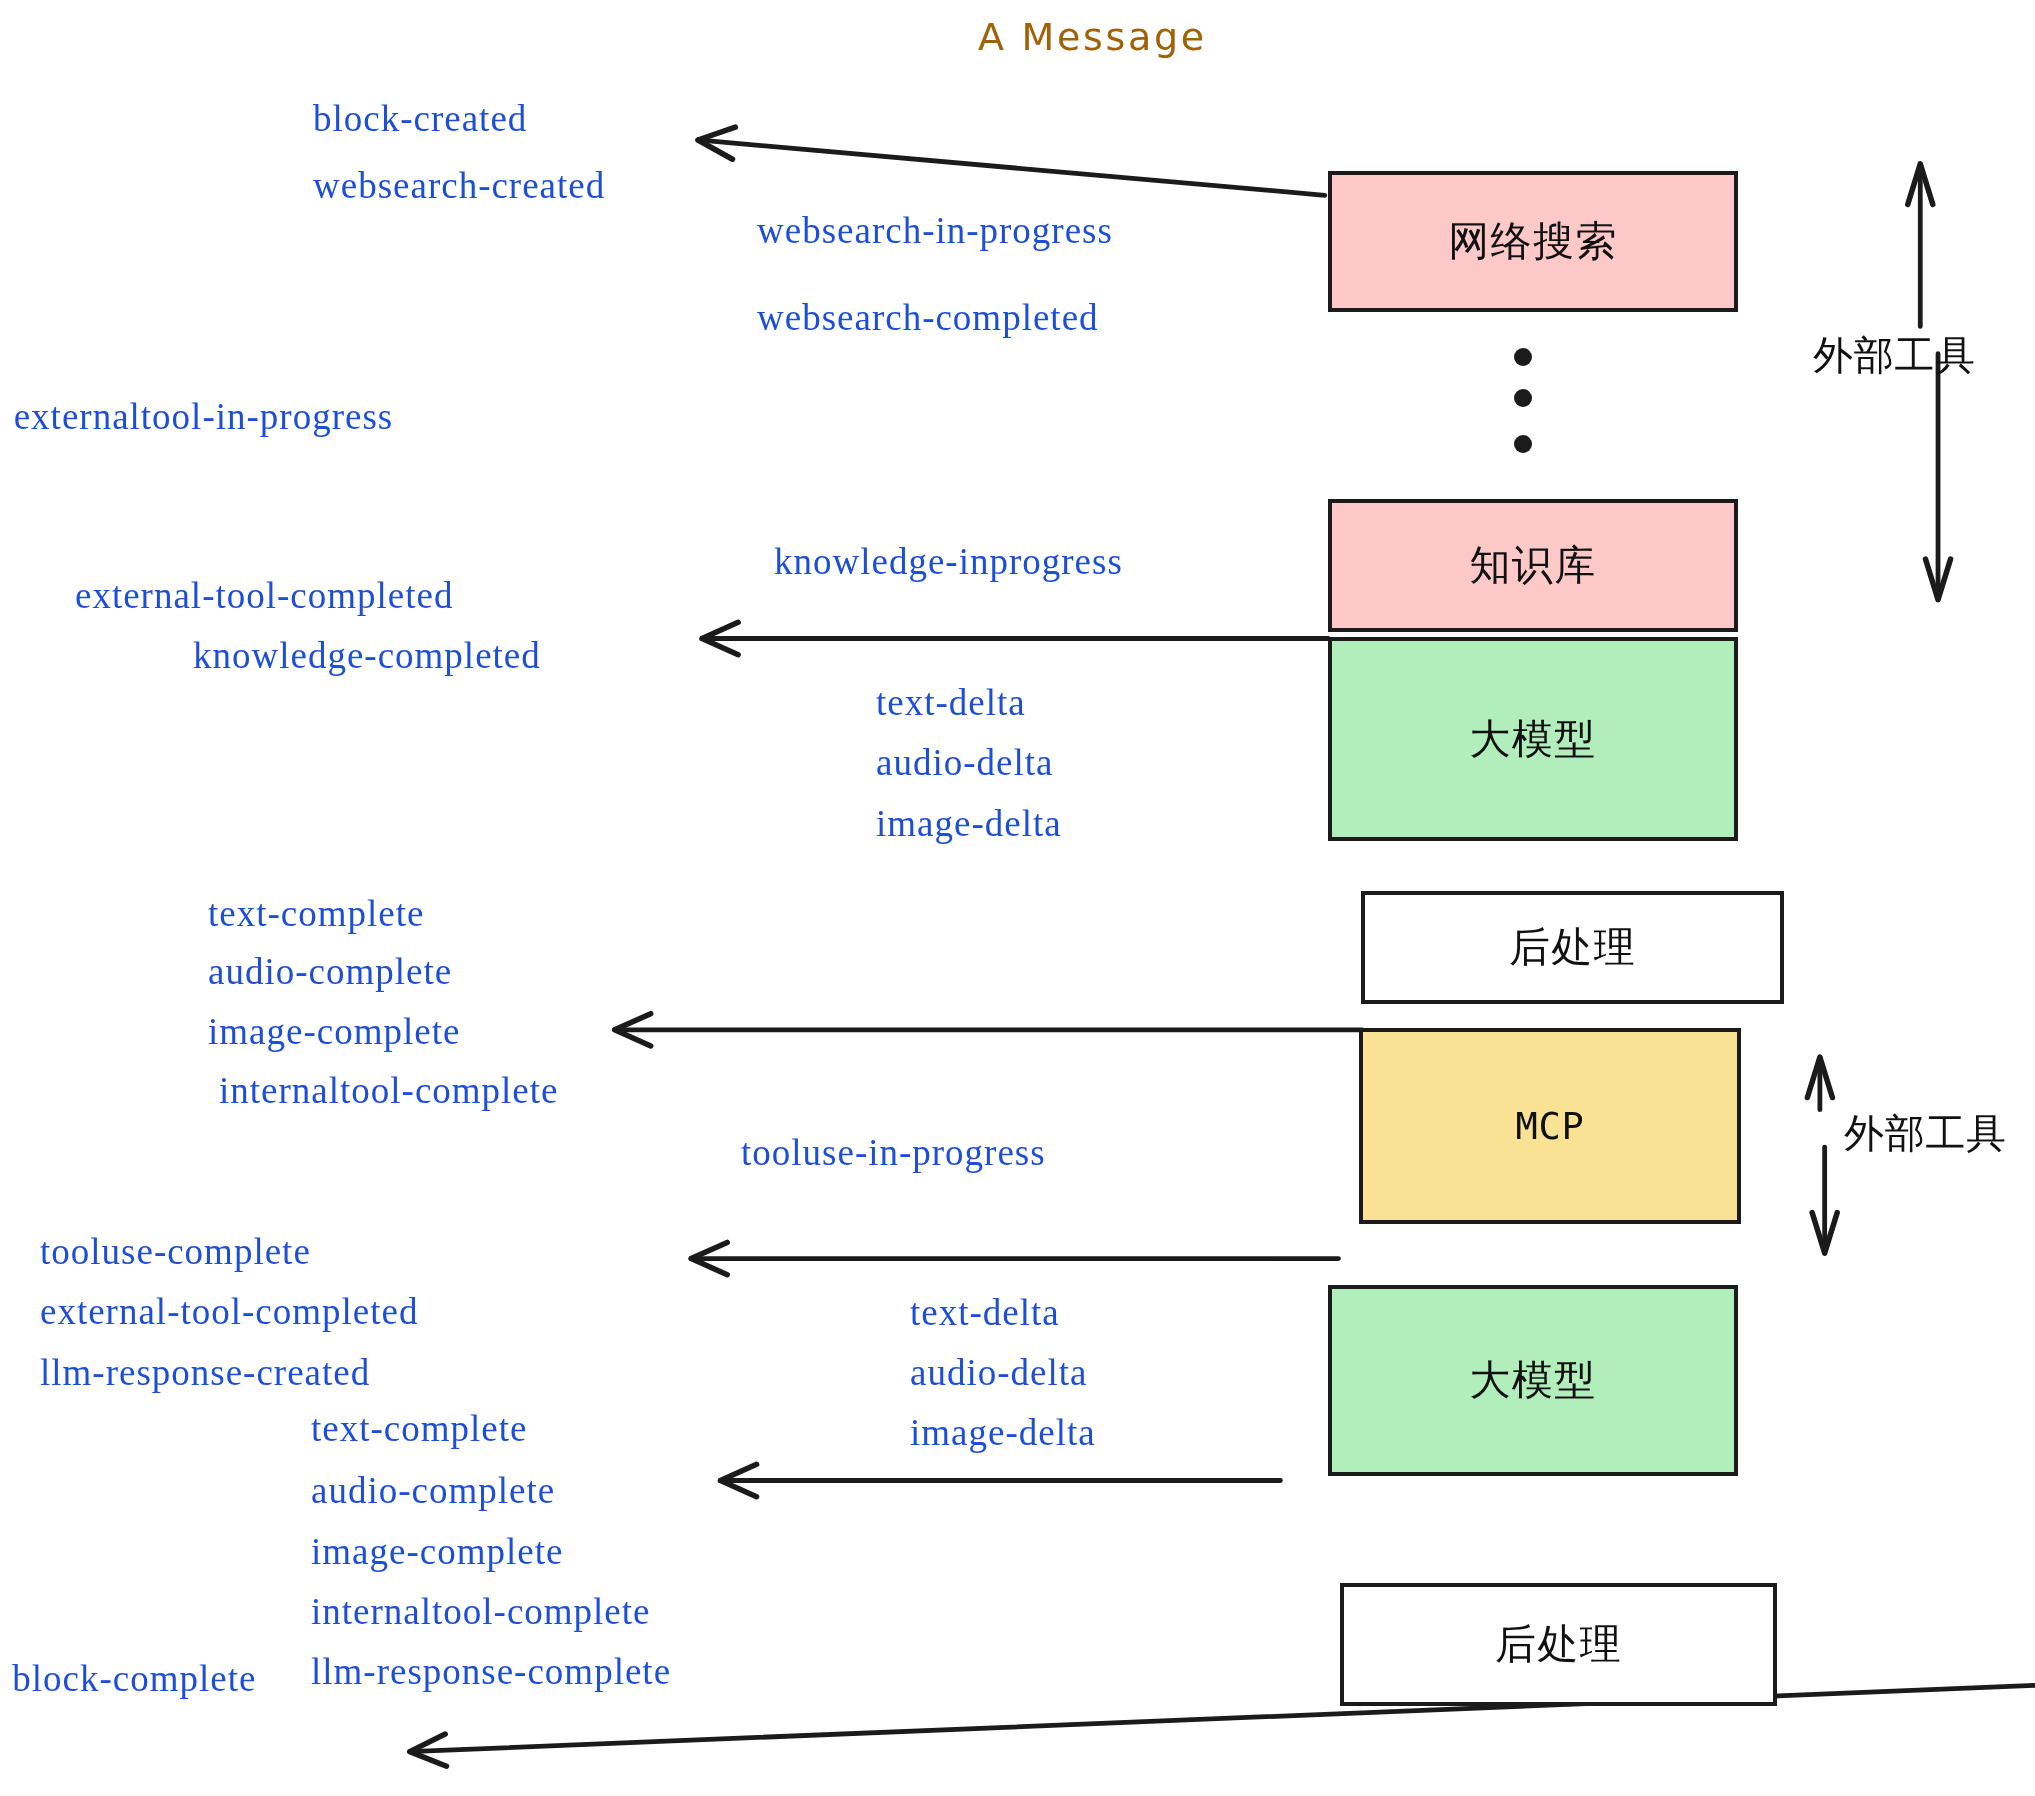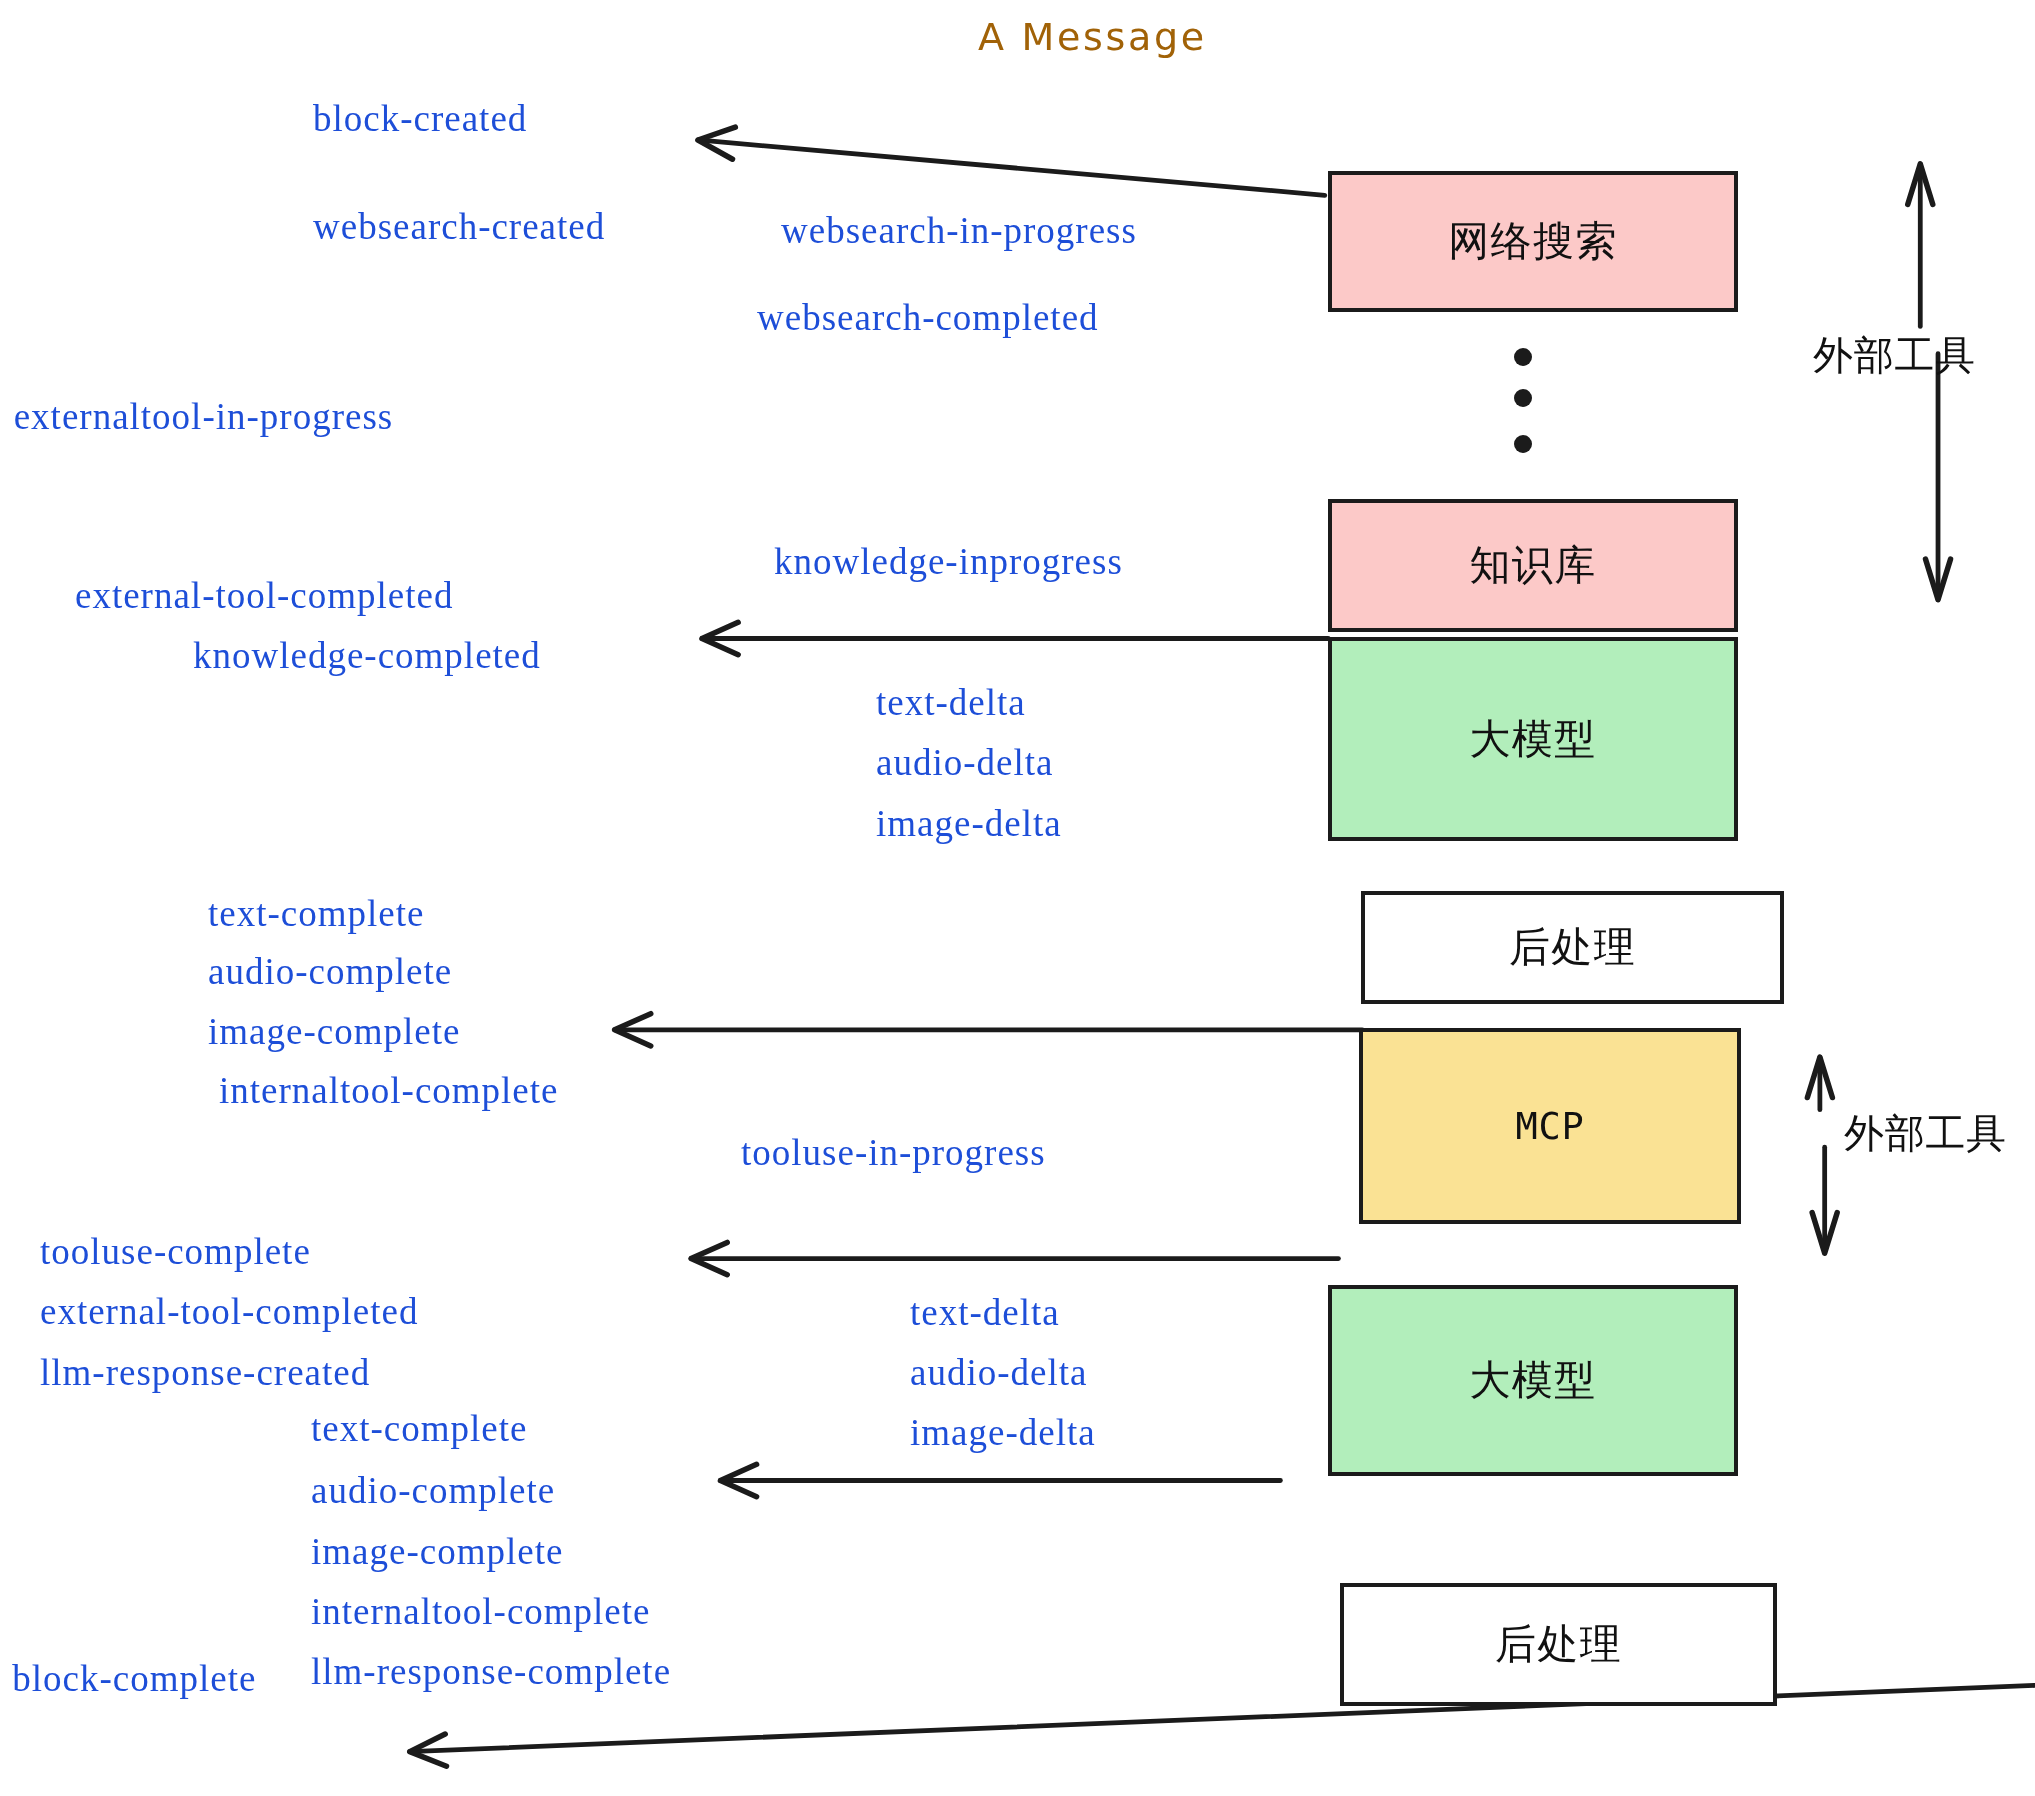--- a/index.html
+++ b/index.html
@@ -139,22 +139,22 @@
       <div class="dot" style="left: 1514px; top: 435px;"></div>
     </div>
 
   <div id="sides">
       <div class="side-lbl" style="left: 1813px; top: 328px;">外部工具</div>
       <div class="side-lbl" style="left: 1844px; top: 1106px;">外部工具</div>
     </div>
 
   <div id="events">
       <div class="evt" style="left: 313px; top: 100px;">block-created</div>
-      <div class="evt" style="left: 313px; top: 167px; margin-top: 41px;">websearch-created</div>
-      <div class="evt" style="left: 781px; top: 212px;">websearch-in-progress</div>
+      <div class="evt" style="left: 313px; top: 167px;">websearch-created</div>
+      <div class="evt" style="left: 757px; top: 212px;">websearch-in-progress</div>
       <div class="evt" style="left: 757px; top: 299px;">websearch-completed</div>
       <div class="evt" style="left: 13.7px; top: 398px;">externaltool-in-progress</div>
       <div class="evt" style="left: 774px; top: 543px;">knowledge-inprogress</div>
       <div class="evt" style="left: 75px; top: 577px;">external-tool-completed</div>
       <div class="evt" style="left: 193px; top: 637px;">knowledge-completed</div>
       <div class="evt" style="left: 876px; top: 684px;">text-delta</div>
       <div class="evt" style="left: 876px; top: 744px;">audio-delta</div>
       <div class="evt" style="left: 876px; top: 805px;">image-delta</div>
       <div class="evt" style="left: 208px; top: 895px;">text-complete</div>
       <div class="evt" style="left: 208px; top: 953px;">audio-complete</div>

